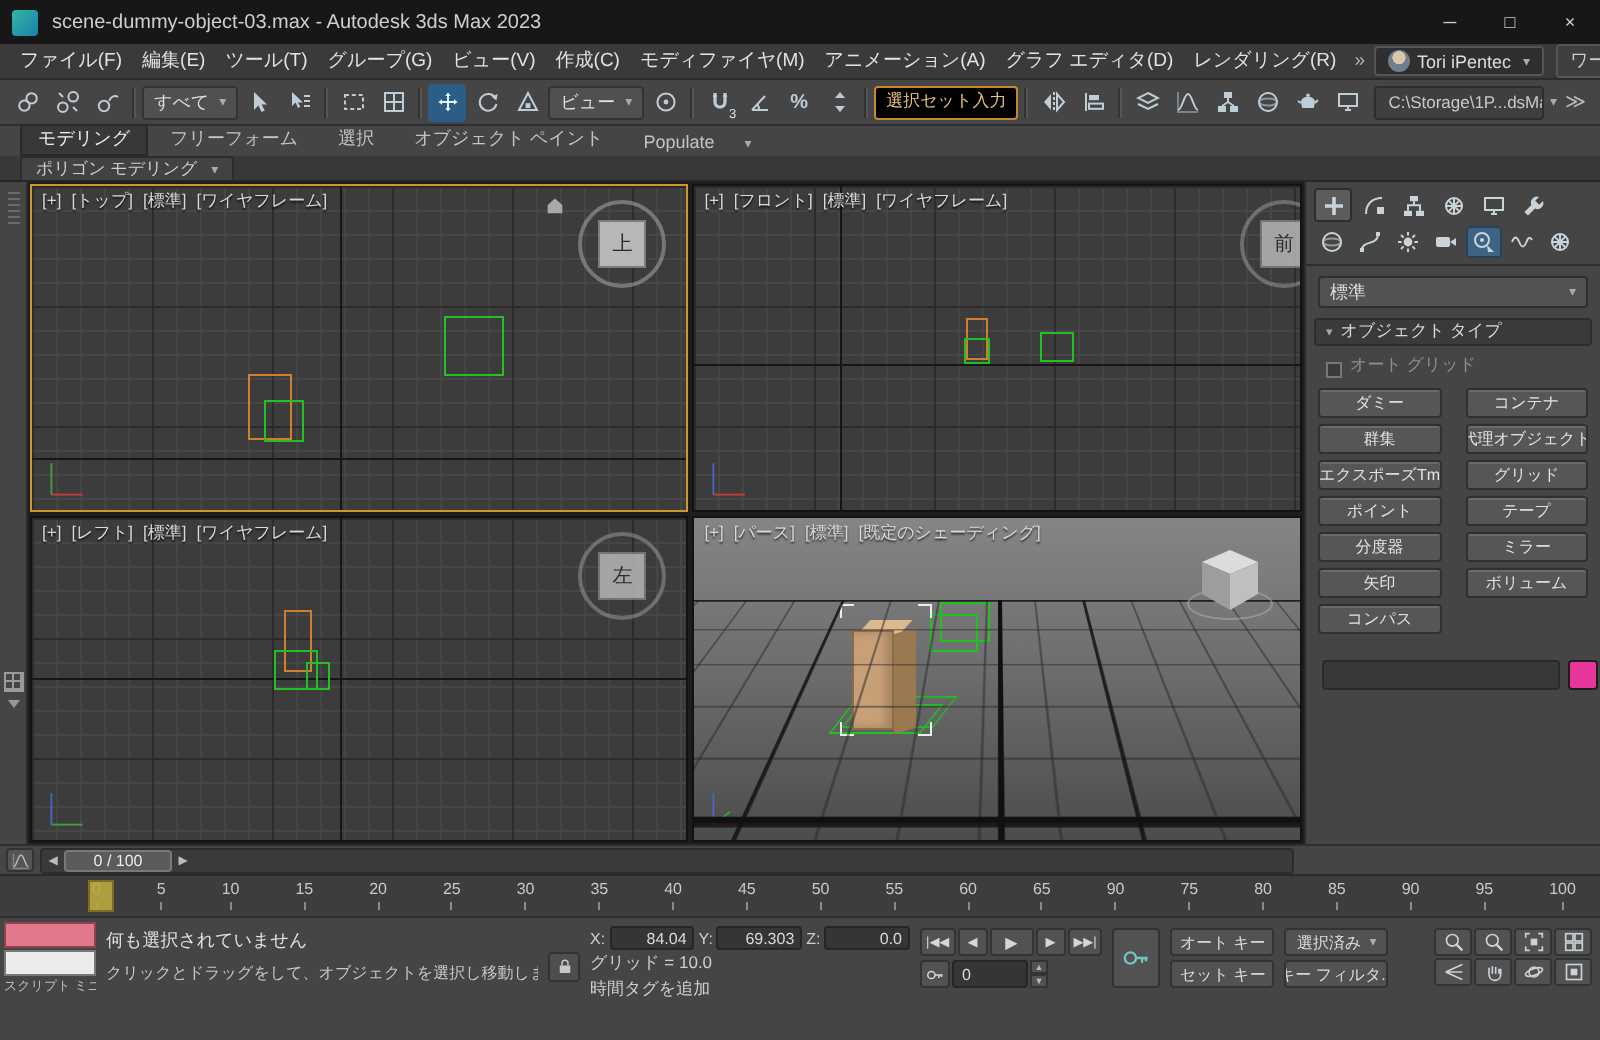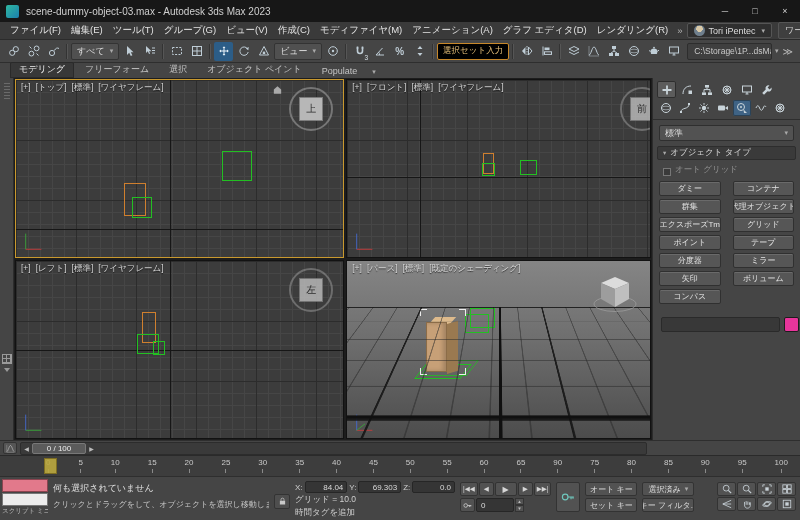--- a/index.html
+++ b/index.html
@@ -121,21 +121,21 @@
 .timeslider{flex:1;display:flex;align-items:center;height:13px;background:#3a3a3a;border:1px solid #2c2c2c;border-radius:2px;margin-right:150px}
 .ts-arrow{width:11px;font-size:6px;color:#bbb;height:100%;display:flex;align-items:center;justify-content:center;flex:0 0 auto}
 .ts-handle{min-width:54px;height:11px;background:#5b5b5b;border:1px solid #787878;border-radius:2px;font-size:8px;color:#ececec;display:flex;align-items:center;justify-content:center;padding:0 4px;flex:0 0 auto}
 .timeline{height:21px;background:#3d3d3d;border-top:1px solid #2a2a2a;position:relative;flex:0 0 auto;display:flex;align-items:flex-start;padding:2px 12px 0 46px}
 .ticks{flex:1;display:flex;justify-content:space-between}
 .tick{display:flex;flex-direction:column;align-items:center;font-size:8px;color:#c9c9c9;line-height:10px}
 .tick::after{content:"";width:1px;height:4px;background:#8a8a8a;margin-top:1px}
 .tl-marker{position:absolute;left:44px;top:2px;bottom:2px;width:13px;background:rgba(187,168,62,.9);border:1px solid #7e6e22}
 
 
-.statusbar{height:44px;background:#454545;border-top:1px solid #2e2e2e;display:flex;align-items:flex-start;padding:2px 4px 0 2px;gap:5px;flex:0 0 auto}
+.statusbar{height:62px;background:#454545;border-top:1px solid #2e2e2e;display:flex;align-items:flex-start;padding:2px 4px 0 2px;gap:5px;flex:0 0 auto}
 .sb-left{width:46px;display:flex;flex-direction:column;gap:1px;flex:0 0 auto}
 .mini-pink{height:13px;background:#e2798b;border:1px solid #8c4450}
 .mini-white{height:13px;background:#ececec;border:1px solid #777}
 .mini-label{font-size:6.5px;color:#bdbdbd;white-space:nowrap;overflow:hidden}
 .sb-texts{width:216px;display:flex;flex-direction:column;gap:4px;padding-top:3px;flex:0 0 auto;min-width:0}
 .sb-status{font-size:9px;color:#e0e0e0;white-space:nowrap;overflow:hidden}
 .sb-prompt{font-size:8px;color:#c7c7c7;white-space:nowrap;overflow:hidden}
 .lockbtn{width:16px;height:15px;margin-top:15px;background:#4e4e4e;border:1px solid #333;border-radius:2px;display:flex;align-items:center;justify-content:center;color:#c9c9c9;flex:0 0 auto}
 .coords{display:flex;flex-direction:column;gap:1px;font-size:8px;color:#cfcfcf;padding-top:2px;width:160px;flex:0 0 auto}
 .crow{display:flex;align-items:center;gap:2px}
@@ -516,20 +516,26 @@
     <div class="rtabs">
 
     <span class="rtab">モデリング</span>
         <span class="rtab">フリーフォーム</span>
         <span class="rtab">選択</span>
         <span class="rtab">オブジェクト ペイント</span>
         <span class="rtab">Populate</span>
       </div>
     <span class="rarrow">▾</span>
   </div>
+  <div class="ribbonpanel">
+    <div class="rpanelchip">
+      <span>ポリゴン モデリング</span>
+      <span class="dd">▾</span>
+    </div>
+  </div>
 
   <div class="main">
     <div class="leftstrip">
       <span class="grip"></span>
       <div class="lstab">
         <span class="grid9"></span>
         <span class="ltri"></span>
       </div>
     </div>
 

